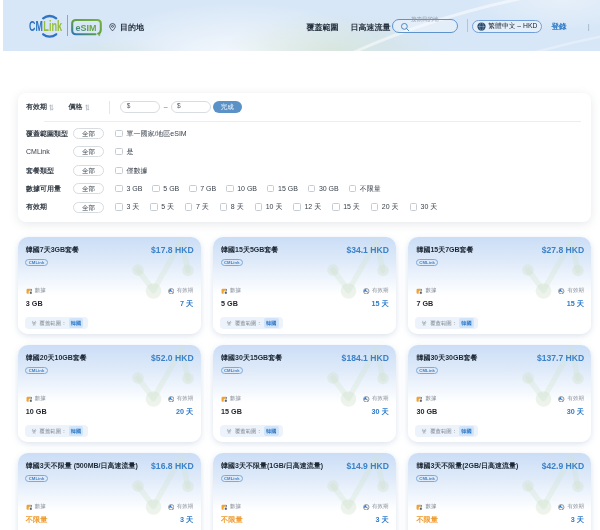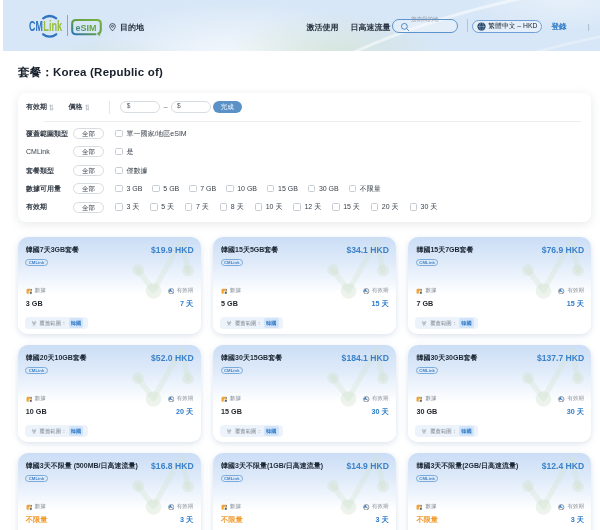--- a/index.html
+++ b/index.html
@@ -97,21 +97,21 @@
 </svg>
 <div class="dest">
 <svg width="9" height="9" viewBox="0 0 24 24" fill="none" stroke="#273240" stroke-width="2.1">
  <path d="M12,21 C7,15.5 4.5,12 4.5,9 a7.5,7.5 0 1,1 15,0 c0,3 -2.5,6.5 -7.5,12 Z" stroke-linejoin="round"></path>
  <circle cx="12" cy="9" r="2.6"></circle>
 </svg>
 <span>目的地</span>
       </div>
 
 <div class="nav">
-        <span>激活使用</span>
+        <span>覆蓋範圍</span>
         <span>日高速流量</span>
       </div>
 <div class="srch">
         <svg width="10" height="10" viewBox="0 0 24 24" fill="none" stroke="#3f7fc1" stroke-width="2.2">
           <circle cx="10.5" cy="10.5" r="7"></circle>
           <path d="M16,16 L21,21" stroke-linecap="round"></path>
         </svg>
       </div>
 <div class="ph">搜索目的地</div>
 <div class="vdiv2"></div>
@@ -125,21 +125,20 @@
         </svg>
 <span class="txt">繁體中文 – HKD</span>
 </div>
 <div class="auth">
         <span>登錄</span>
         <span class="sep">|</span>
         <span>註冊</span>
       </div>
 </div>
 
-<div class="ptitle">套餐：Korea (Republic of)</div>
 
 <div class="panel">
  <div class="frow" style="top:8px">
   <span class="sortlab">有效期</span>
         <svg width="4.6" height="7" viewBox="0 0 8 12" fill="none" stroke="#a7b0ba" stroke-width="1.2" stroke-linecap="round" stroke-linejoin="round" style="margin-left:2px">
           <path d="M2.6,10.5 V1.8 M0.9,3.6 L2.6,1.6 L4.3,3.6"></path>
           <path d="M5.6,1.5 V10.2 M3.9,8.4 L5.6,10.4 L7.3,8.4"></path>
         </svg>
   <span class="sortlab" style="margin-left:15px">價格</span>
         <svg width="4.6" height="7" viewBox="0 0 8 12" fill="none" stroke="#a7b0ba" stroke-width="1.2" stroke-linecap="round" stroke-linejoin="round" style="margin-left:2px">
@@ -198,21 +197,21 @@
       <div class="card">
         <svg class="wm" width="183" height="96" viewBox="0 0 183 96">
  <g>
  <path d="M120,33 L135.5,53.5 L163.5,4 L170,33.5" fill="none" stroke="rgba(209,226,204,.32)" stroke-width="5.5" stroke-linecap="round" stroke-linejoin="round"></path>
  <circle cx="120" cy="33" r="5.8" fill="rgba(205,223,200,.34)"></circle>
  <circle cx="135.5" cy="54" r="7.8" fill="rgba(205,223,200,.34)"></circle>
  <circle cx="170" cy="33.5" r="5.8" fill="rgba(205,223,200,.34)"></circle>
  </g>
         </svg>
  <div class="ct">韓國7天3GB套餐</div>
-        <div class="cp">$19.9 HKD</div>
+        <div class="cp">$17.8 HKD</div>
  <div class="cbadge">CMLink</div>
  <div class="clbl L">
           <svg width="6.5" height="6.5" viewBox="0 0 24 24">
             <path d="M16,2.5 H6 A4,4 0 0,0 2,6.5 V17.5 A4,4 0 0,0 6,21.5 H10 V14 A4,4 0 0,1 14,10 H16 Z" fill="#f0a231"></path>
             <path d="M21.5,10 V6.5 A4,4 0 0,0 17.5,2.5 H17 V10 Z" fill="#555d66"></path>
             <path d="M14,11.5 H21.5 V13.5 H14 Z" fill="#f0a231"></path>
             <rect x="14" y="15" width="7.5" height="6.5" rx="1.5" fill="#555d66"></rect>
           </svg>
           <span>數據</span>
         </div>
@@ -272,21 +271,21 @@
       <div class="card">
         <svg class="wm" width="183" height="96" viewBox="0 0 183 96">
  <g>
  <path d="M120,33 L135.5,53.5 L163.5,4 L170,33.5" fill="none" stroke="rgba(209,226,204,.32)" stroke-width="5.5" stroke-linecap="round" stroke-linejoin="round"></path>
  <circle cx="120" cy="33" r="5.8" fill="rgba(205,223,200,.34)"></circle>
  <circle cx="135.5" cy="54" r="7.8" fill="rgba(205,223,200,.34)"></circle>
  <circle cx="170" cy="33.5" r="5.8" fill="rgba(205,223,200,.34)"></circle>
  </g>
         </svg>
  <div class="ct">韓國15天7GB套餐</div>
-        <div class="cp">$76.9 HKD</div>
+        <div class="cp">$27.8 HKD</div>
  <div class="cbadge">CMLink</div>
  <div class="clbl L">
           <svg width="6.5" height="6.5" viewBox="0 0 24 24">
             <path d="M16,2.5 H6 A4,4 0 0,0 2,6.5 V17.5 A4,4 0 0,0 6,21.5 H10 V14 A4,4 0 0,1 14,10 H16 Z" fill="#f0a231"></path>
             <path d="M21.5,10 V6.5 A4,4 0 0,0 17.5,2.5 H17 V10 Z" fill="#555d66"></path>
             <path d="M14,11.5 H21.5 V13.5 H14 Z" fill="#f0a231"></path>
             <rect x="14" y="15" width="7.5" height="6.5" rx="1.5" fill="#555d66"></rect>
           </svg>
           <span>數據</span>
         </div>
@@ -486,21 +485,21 @@
       <div class="card">
         <svg class="wm" width="183" height="96" viewBox="0 0 183 96">
  <g>
  <path d="M120,33 L135.5,53.5 L163.5,4 L170,33.5" fill="none" stroke="rgba(209,226,204,.32)" stroke-width="5.5" stroke-linecap="round" stroke-linejoin="round"></path>
  <circle cx="120" cy="33" r="5.8" fill="rgba(205,223,200,.34)"></circle>
  <circle cx="135.5" cy="54" r="7.8" fill="rgba(205,223,200,.34)"></circle>
  <circle cx="170" cy="33.5" r="5.8" fill="rgba(205,223,200,.34)"></circle>
  </g>
         </svg>
  <div class="ct sm">韓國3天不限量(2GB/日高速流量)</div>
-        <div class="cp">$12.4 HKD</div>
+        <div class="cp">$42.9 HKD</div>
  <div class="cbadge">CMLink</div>
  <div class="clbl L">
           <svg width="6.5" height="6.5" viewBox="0 0 24 24">
             <path d="M16,2.5 H6 A4,4 0 0,0 2,6.5 V17.5 A4,4 0 0,0 6,21.5 H10 V14 A4,4 0 0,1 14,10 H16 Z" fill="#f0a231"></path>
             <path d="M21.5,10 V6.5 A4,4 0 0,0 17.5,2.5 H17 V10 Z" fill="#555d66"></path>
             <path d="M14,11.5 H21.5 V13.5 H14 Z" fill="#f0a231"></path>
             <rect x="14" y="15" width="7.5" height="6.5" rx="1.5" fill="#555d66"></rect>
           </svg>
           <span>數據</span>
         </div>

